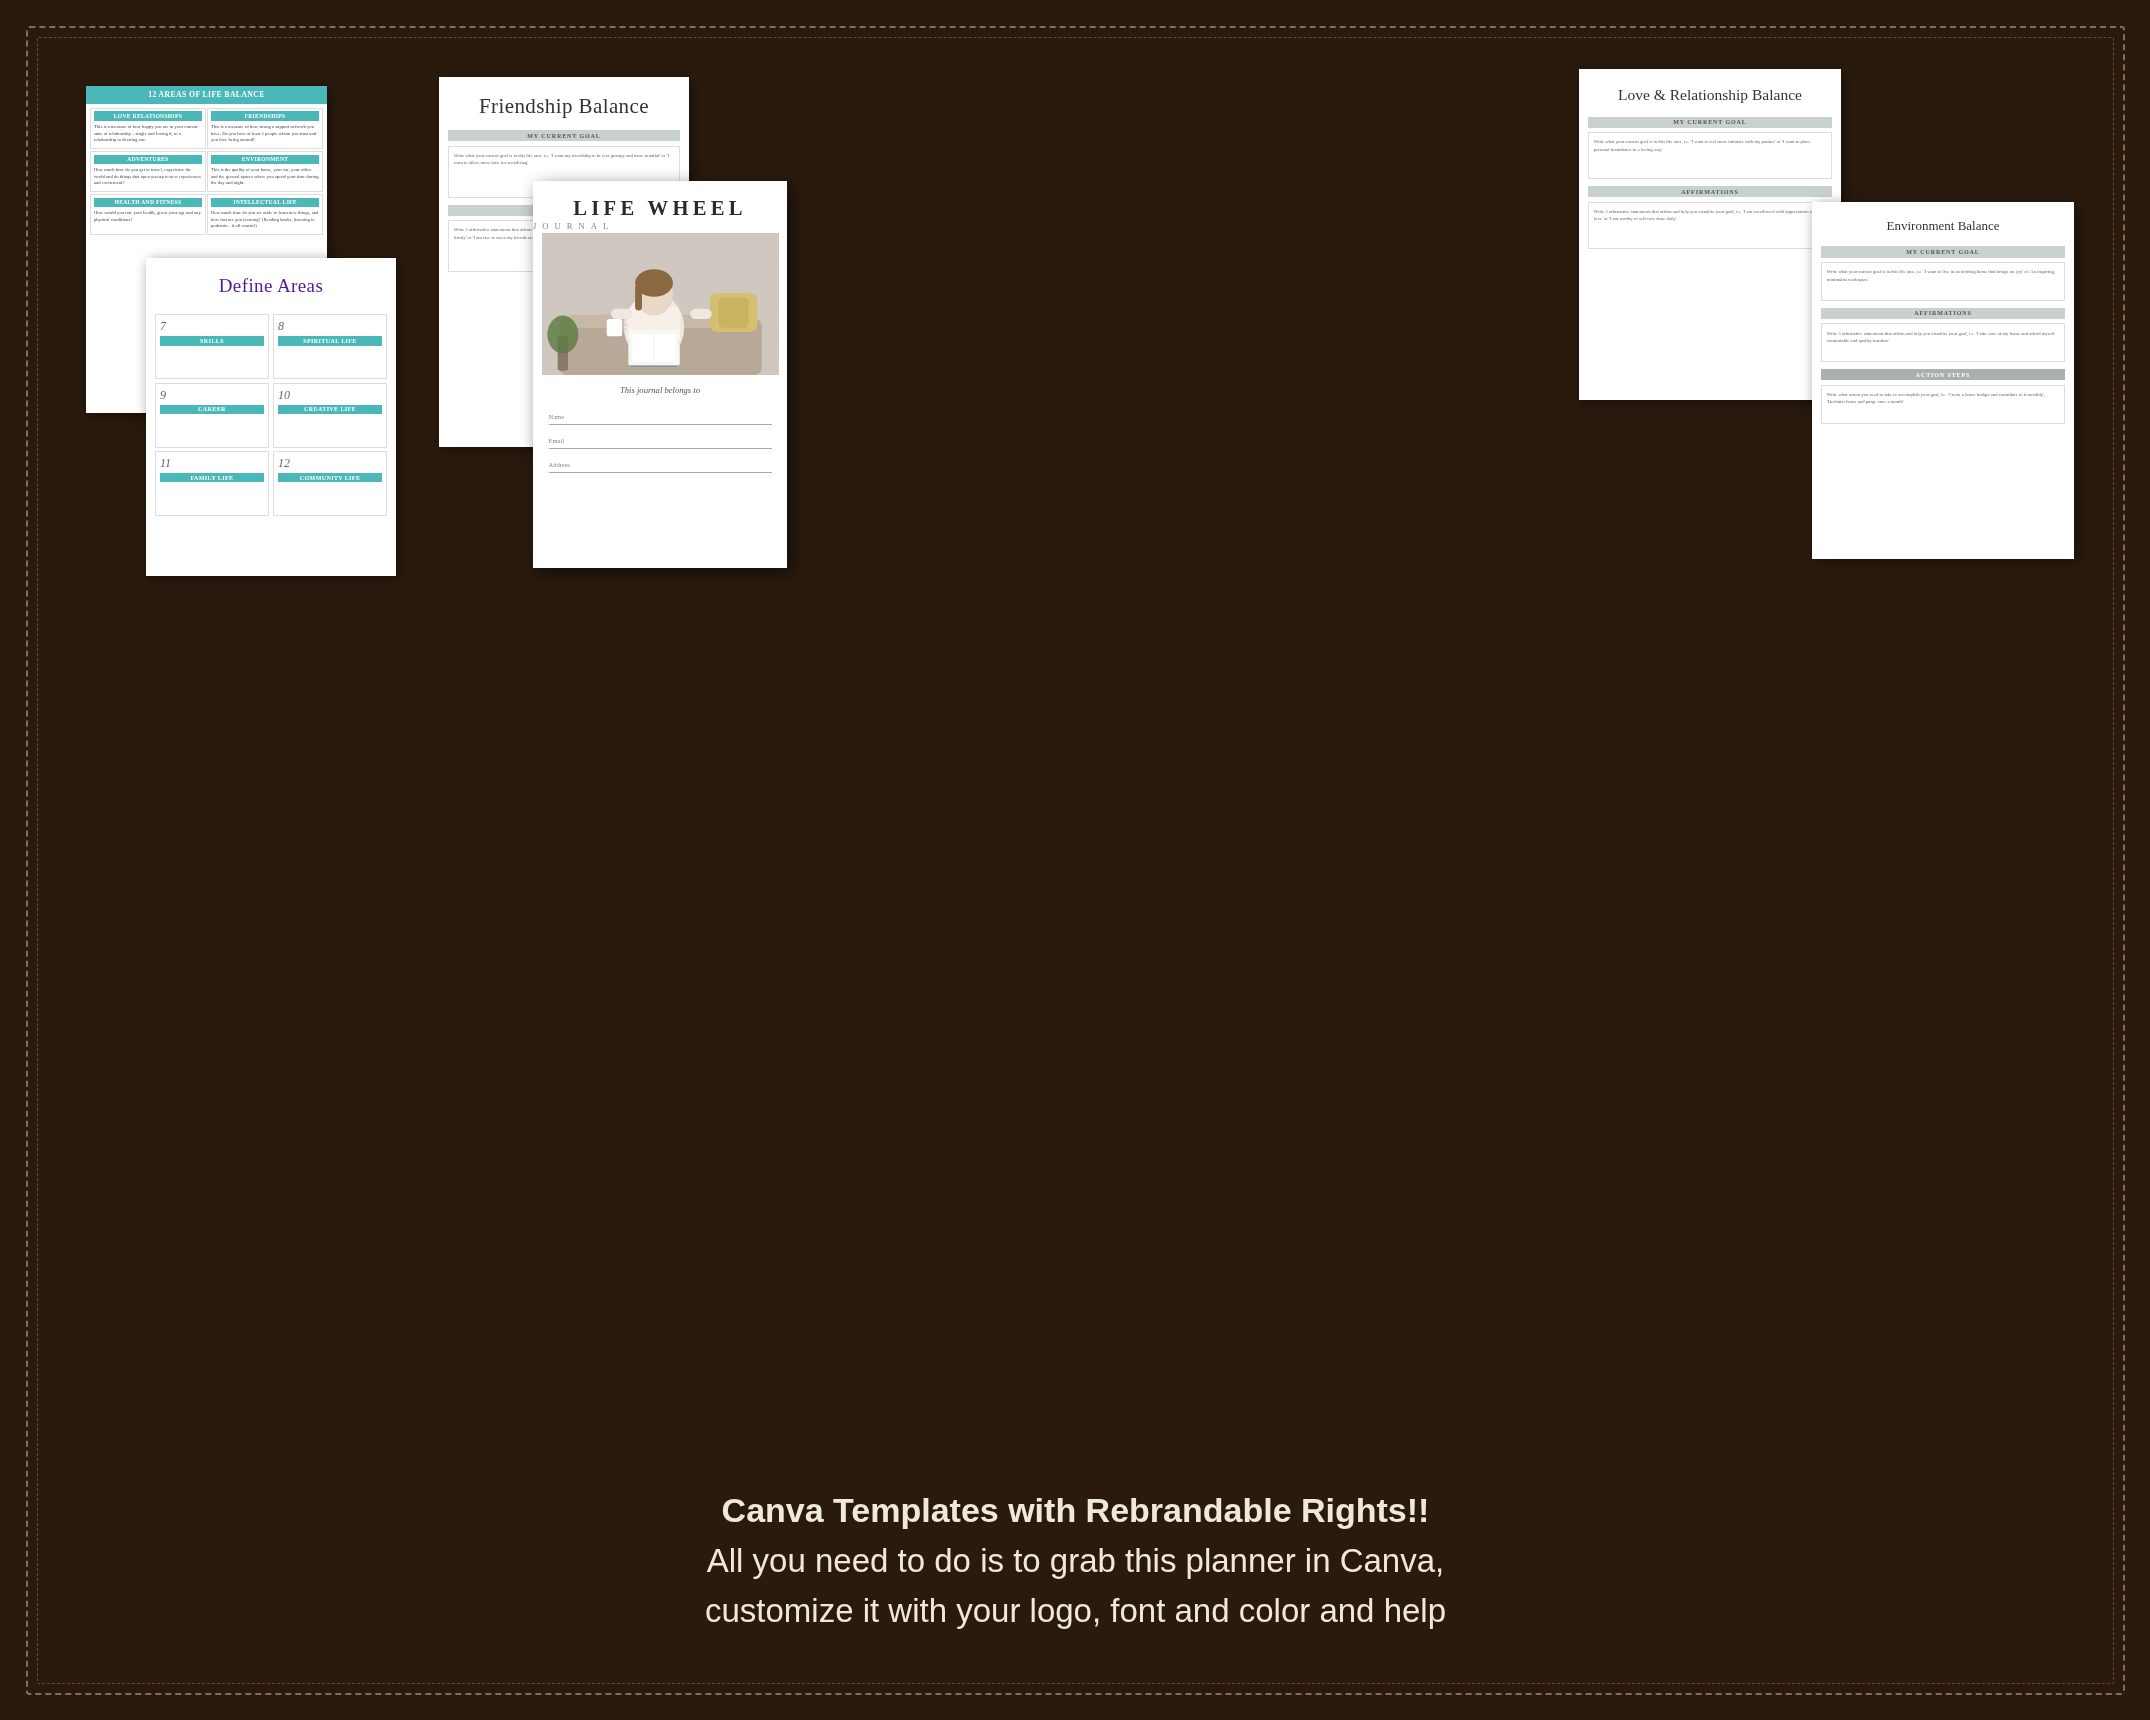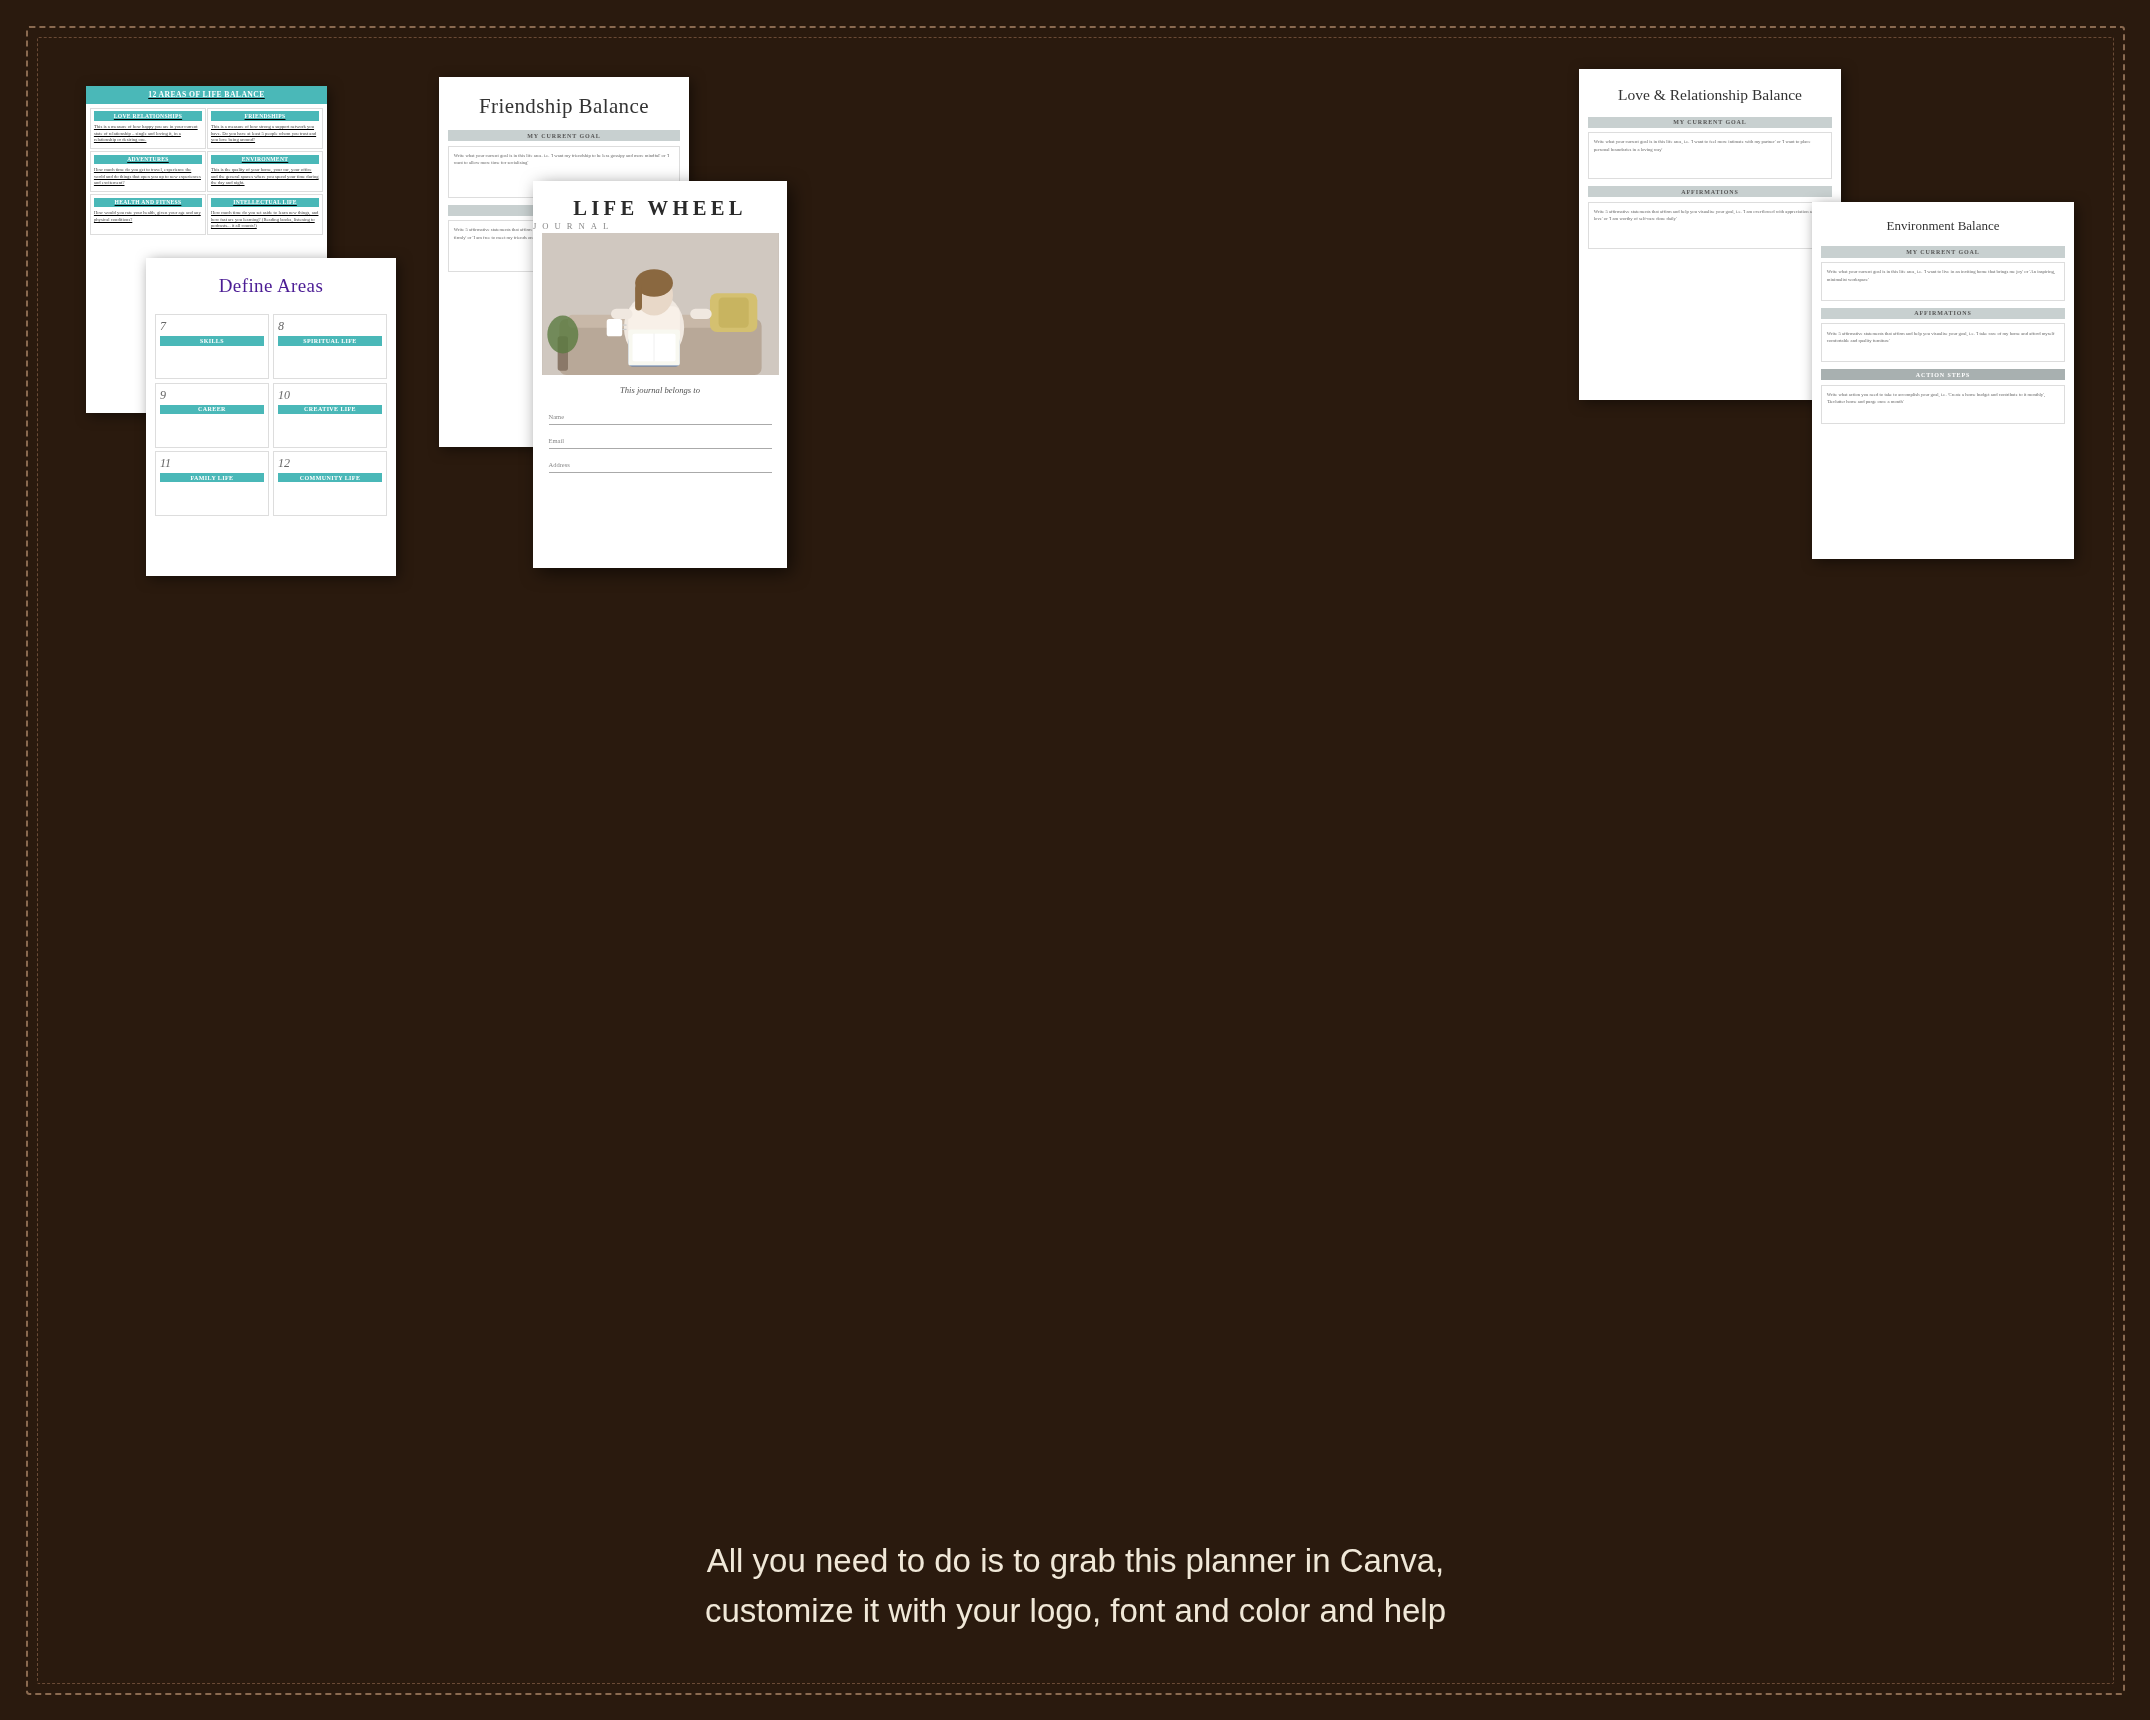--- a/index.html
+++ b/index.html
@@ -34,21 +34,20 @@
       overflow: hidden;
     }
 
     
     .page-areas {
       width: 241px;
       height: 327px;
       left: 69px;
       top: 69px;
       z-index: 2;
-      text-decoration: underline;
     }
 
     
     .page-define {
       width: 250px;
       height: 318px;
       left: 120px;
       top: 206px;
       z-index: 3;
     }
@@ -292,16 +291,17 @@
   <div style="text-align:center; font-size:13px; font-weight:normal; color:#333; padding:15.5px 8.6px 6.9px; line-height:1.3;">Environment Balance</div>
   <div style="background:#c8d0d0; color:#555; text-align:center; font-size:6px; letter-spacing:0.9px; padding:2.6px; margin:5.2px 8.6px 4.3px; font-weight:bold;">MY CURRENT GOAL</div>
   <div style="border:0.9px solid #ddd; margin:0 8.6px; padding:5.2px; min-height:39px; font-size:4.7px; color:#666; line-height:1.6;">Write what your current goal is in this life area, i.e. 'I want to live in an inviting home that brings me joy' or 'An inspiring, minimalist workspace'</div>
   <div style="background:#c8d0d0; color:#555; text-align:center; font-size:6px; letter-spacing:0.9px; padding:2.6px; margin:6.9px 8.6px 4.3px; font-weight:bold;">AFFIRMATIONS</div>
   <div style="border:0.9px solid #ddd; margin:0 8.6px; padding:5.2px; min-height:39px; font-size:4.7px; color:#666; line-height:1.6;">Write 5 affirmative statements that affirm and help you visualise your goal, i.e. 'I take care of my home and afford myself comfortable and quality furniture'</div>
   <div style="background:#a8b0b0; color:#fff; text-align:center; font-size:6px; letter-spacing:0.9px; padding:2.6px; margin:6.9px 8.6px 4.3px; font-weight:bold;">ACTION STEPS</div>
   <div style="border:0.9px solid #ddd; margin:0 8.6px; padding:5.2px; min-height:39px; font-size:4.7px; color:#666; line-height:1.6;">Write what action you need to take to accomplish your goal, i.e. 'Create a home budget and contribute to it monthly', 'Declutter home and purge once a month'</div>
 </div>
 
 <div class="bottom-text" style="position:absolute; bottom:86px; left:103px; right:103px; text-align:center; color:#f0e8d8;">
+  <div style="font-size:34px; font-weight:bold; line-height:1.5; font-family: Arial, sans-serif;">Canva Templates with Rebrandable Rights!!</div>
   <div style="font-size:33px; line-height:1.5; font-family: Arial, sans-serif;">All you need to do is to grab this planner in Canva,</div>
   <div style="font-size:33px; line-height:1.5; font-family: Arial, sans-serif;">customize it with your logo, font and color and help</div>
 </div>
 
 
 </body></html>

